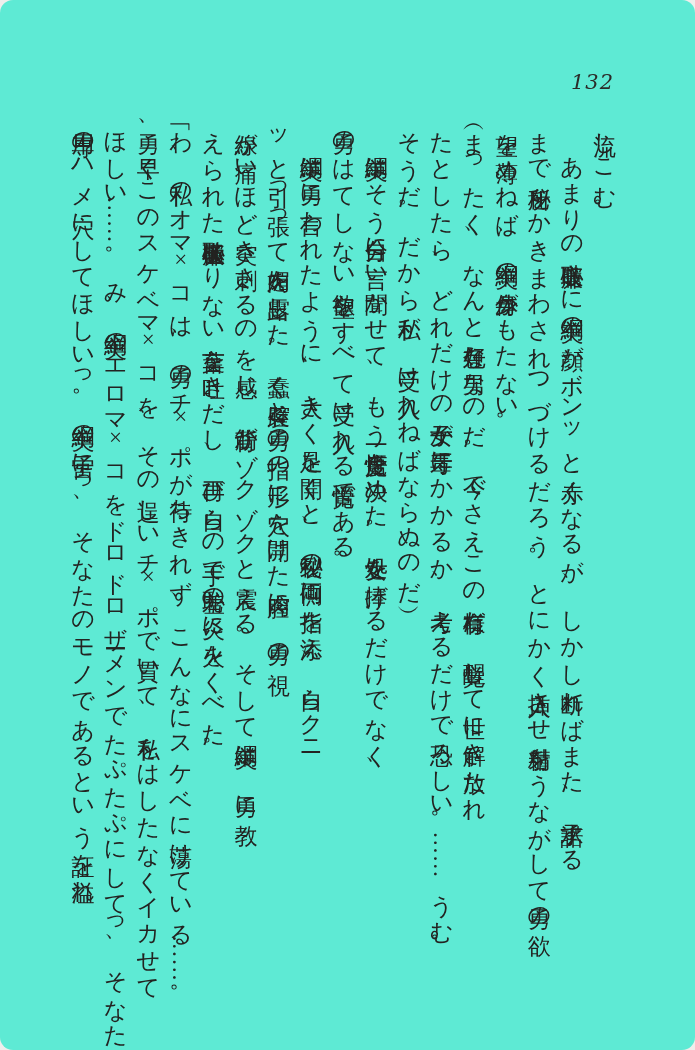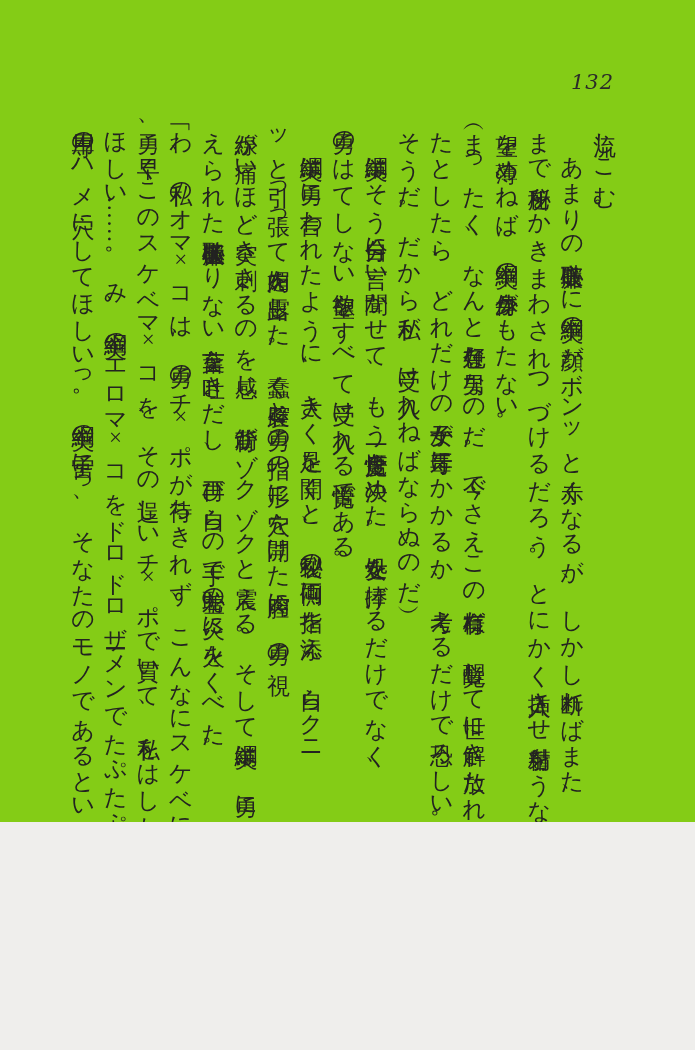--- a/index.html
+++ b/index.html
@@ -3,23 +3,24 @@
 <meta charset="utf-8">
 <style>
   html,body{margin:0;padding:0;}
   body{
     width:695px;height:1050px;
     background:#efeeec;
     font-family:"Liberation Serif","DejaVu Serif",serif;
   }
   .page{
     position:relative;
-    width:695px;height:822px;
-    background:#84cc16;
+    width:695px;height:1050px;
+    background:#5eead4;
     overflow:hidden;
+    border-radius:13px;
   }
   .page-number{
     position:absolute;
     top:70px;left:571px;
     font-family:"DejaVu Serif","Liberation Serif",serif;
     font-style:italic;
     font-size:21px;
     color:#2b2b29;
     letter-spacing:1px;
   }

